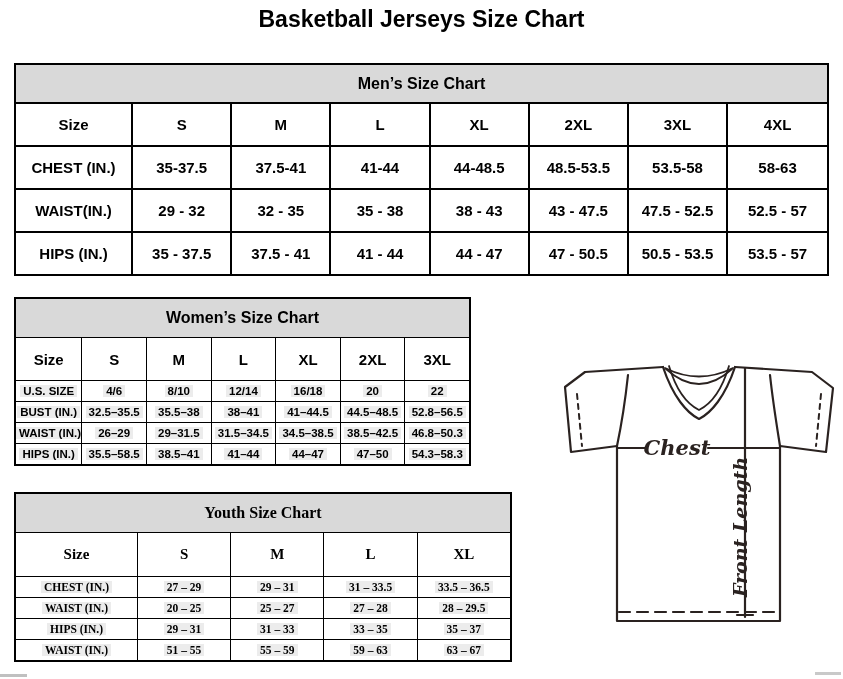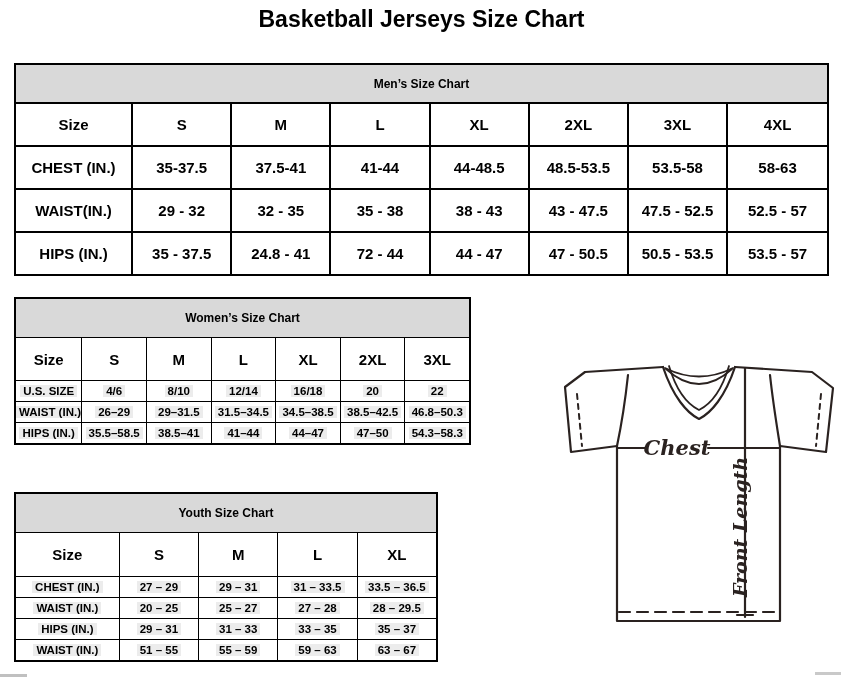--- a/index.html
+++ b/index.html
@@ -3,27 +3,27 @@
 <meta charset="utf-8">
 <style>
   html,body{margin:0;padding:0;background:#ffffff;}
   .stage{position:relative;width:843px;height:679px;background:#ffffff;overflow:hidden;
          font-family:"Liberation Sans",sans-serif;color:#000;}
   .page-title{position:absolute;top:6px;left:0;width:100%;text-align:center;
               font-size:23px;font-weight:bold;letter-spacing:0px;margin:0;}
   .tbl{position:absolute;}
   .t-mens  {left:14px;top:63px;width:815px;}
   .t-womens{left:14px;top:297px;width:457px;}
-  .t-youth {left:14px;top:492px;width:424px;}
+  .t-youth {left:14px;top:492px;width:498px;font-family:Liberation Serif, serif;}
   table.sz{border-collapse:collapse;width:100%;table-layout:fixed;}
   table.sz th,table.sz td{border:1px solid #000;text-align:center;vertical-align:middle;
                           font-weight:bold;padding:0;overflow:hidden;white-space:nowrap;}
   table.sz{border:2px solid #000;}
   .t-mens table.sz th,.t-mens table.sz td{border-width:2px;}
-  th.ttl{background:#d9d9d9;font-size:12px;}
+  th.ttl{background:#d9d9d9;font-size:16px;}
   .t-mens  th.ttl{height:37px;}
   .t-womens th.ttl,.t-youth th.ttl{height:38px;}
   .t-mens  tr.sizerow th{height:41px;font-size:15px;}
   .t-womens tr.sizerow th{height:42px;font-size:15px;}
   .t-youth  tr.sizerow th{height:43px;font-size:15px;}
   .t-mens  tr.datarow td{height:41px;font-size:15px;}
   .t-womens tr.datarow td,.t-youth tr.datarow td{height:20px;font-size:11.5px;}
   .hl{background:#ececec;padding:0 3px;}
   .jersey{position:absolute;left:555px;top:355px;width:288px;height:270px;}
   .frag{position:absolute;background:#c0c0c0;}
@@ -79,22 +79,22 @@
             <td><span>32 - 35</span></td>
             <td><span>35 - 38</span></td>
             <td><span>38 - 43</span></td>
             <td><span>43 - 47.5</span></td>
             <td><span>47.5 - 52.5</span></td>
             <td><span>52.5 - 57</span></td>
           </tr>
           <tr class="datarow">
             <td><span>HIPS (IN.)</span></td>
             <td><span>35 - 37.5</span></td>
-            <td><span>24.8 - 41</span></td>
-            <td><span>72 - 44</span></td>
+            <td><span>37.5 - 41</span></td>
+            <td><span>41 - 44</span></td>
             <td><span>44 - 47</span></td>
             <td><span>47 - 50.5</span></td>
             <td><span>50.5 - 53.5</span></td>
             <td><span>53.5 - 57</span></td>
           </tr>
         </tbody>
       </table>
     </div>
   <div class="tbl t-womens">
       <table class="sz">
@@ -121,20 +121,29 @@
             <th>3XL</th>
           </tr>
           <tr class="datarow">
             <td><span class="hl">U.S. SIZE</span></td>
             <td><span class="hl">4/6</span></td>
             <td><span class="hl">8/10</span></td>
             <td><span class="hl">12/14</span></td>
             <td><span class="hl">16/18</span></td>
             <td><span class="hl">20</span></td>
             <td><span class="hl">22</span></td>
+          </tr>
+          <tr class="datarow">
+            <td><span class="hl">BUST (IN.)</span></td>
+            <td><span class="hl">32.5–35.5</span></td>
+            <td><span class="hl">35.5–38</span></td>
+            <td><span class="hl">38–41</span></td>
+            <td><span class="hl">41–44.5</span></td>
+            <td><span class="hl">44.5–48.5</span></td>
+            <td><span class="hl">52.8–56.5</span></td>
           </tr>
           <tr class="datarow">
             <td><span class="hl">WAIST (IN.)</span></td>
             <td><span class="hl">26–29</span></td>
             <td><span class="hl">29–31.5</span></td>
             <td><span class="hl">31.5–34.5</span></td>
             <td><span class="hl">34.5–38.5</span></td>
             <td><span class="hl">38.5–42.5</span></td>
             <td><span class="hl">46.8–50.3</span></td>
           </tr>

